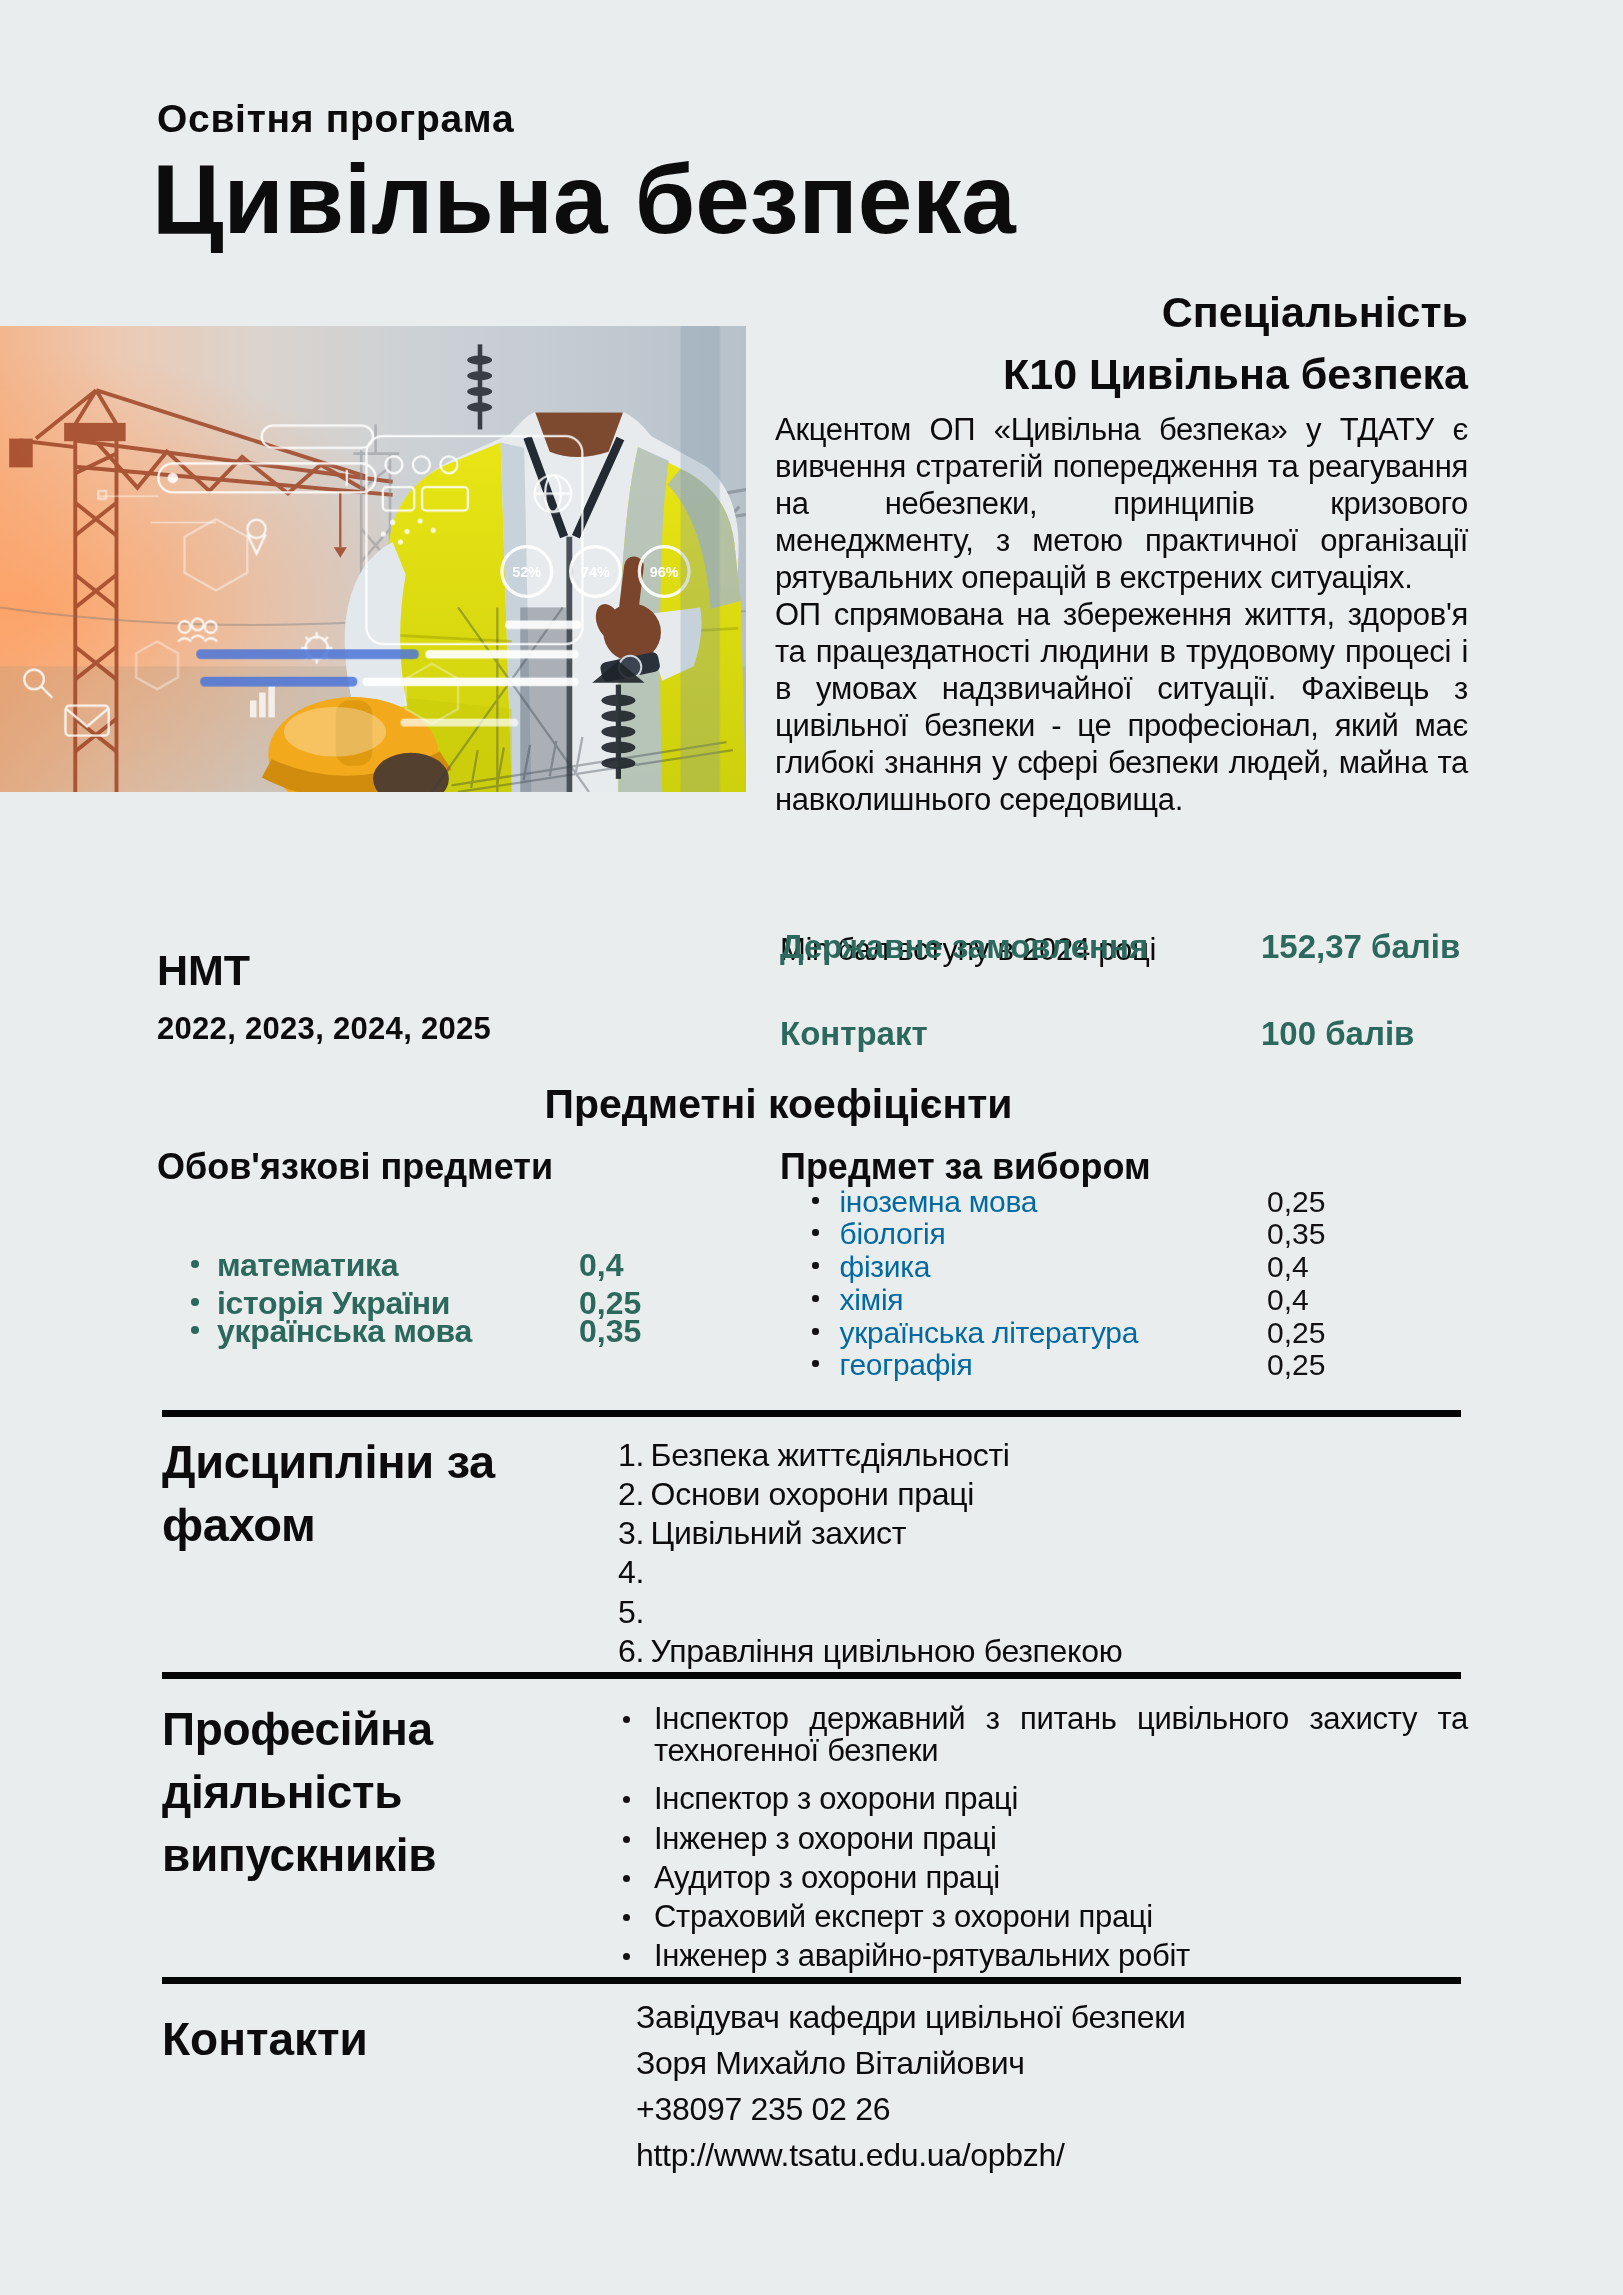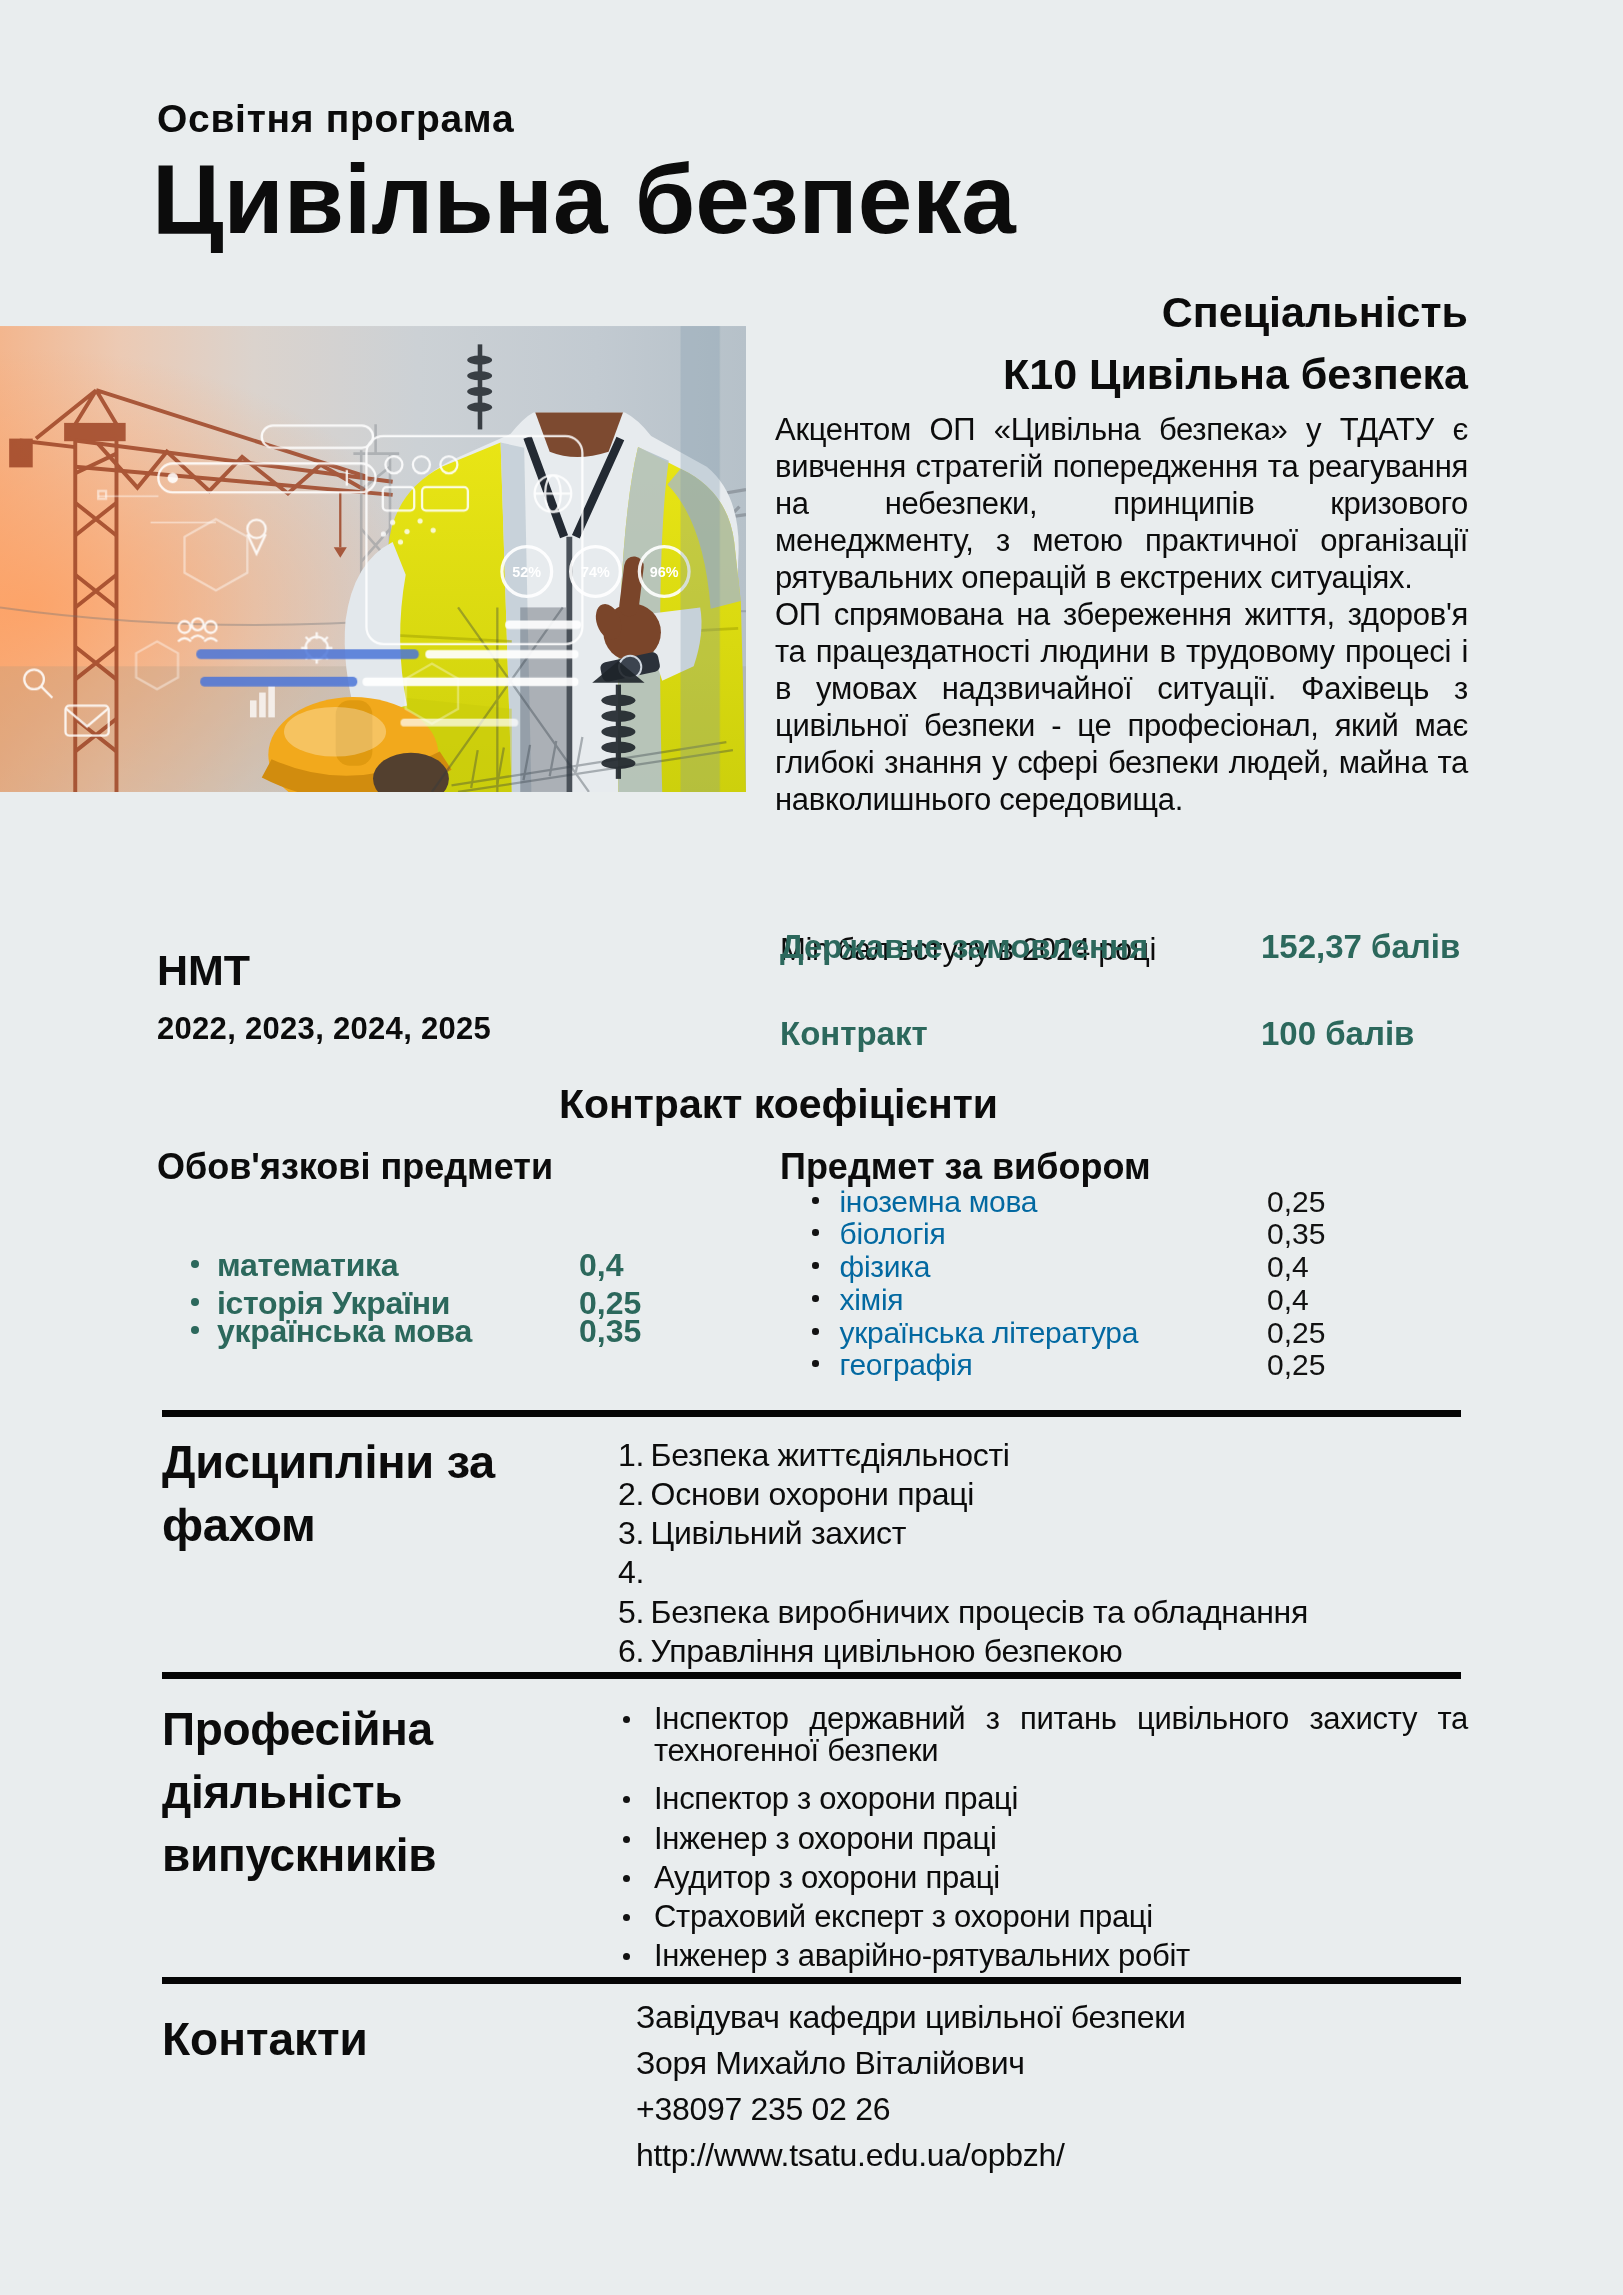--- a/index.html
+++ b/index.html
@@ -272,21 +272,21 @@
 <div class="abs min-title">Min бал вступу в 2024 році</div>
 <div class="abs min-row min-row1">
   <span class="min-label">Державне замовлення</span>
   <span class="min-value">152,37 балів</span>
 </div>
 <div class="abs min-row min-row2">
   <span class="min-label">Контракт</span>
   <span class="min-value">100 балів</span>
 </div>
 
-<div class="abs coef-title">Контракт коефіцієнти</div>
+<div class="abs coef-title">Предметні коефіцієнти</div>
 
 <div class="abs col-head mand-head">Обов'язкові предмети</div>
 <div class="abs mand-row" style="top:1275px;margin-top:38px;">
   <span class="dot"></span>
   <span class="name">українська мова</span>
   <span class="val">0,35</span>
 </div>
 <div class="abs mand-row" style="top:1247px;">
   <span class="dot"></span>
   <span class="name">математика</span>
@@ -343,21 +343,20 @@
 </div>
 <div class="abs disc-item" style="top:1515px;">
   <span class="num">3.</span>
   <span>Цивільний захист</span>
 </div>
 <div class="abs disc-item" style="top:1554px;">
   <span class="num">4.</span>
 </div>
 <div class="abs disc-item" style="top:1594px;">
   <span class="num">5.</span>
-  <span>Безпека виробничих процесів та обладнання</span>
 </div>
 <div class="abs disc-item" style="top:1633px;">
   <span class="num">6.</span>
   <span>Управління цивільною безпекою</span>
 </div>
 
 <div class="abs rule rule-b"></div>
 <div class="abs prof-head">Професійна діяльність випускників</div>
 
 <div class="abs prof-item just" style="top:1703px;">

